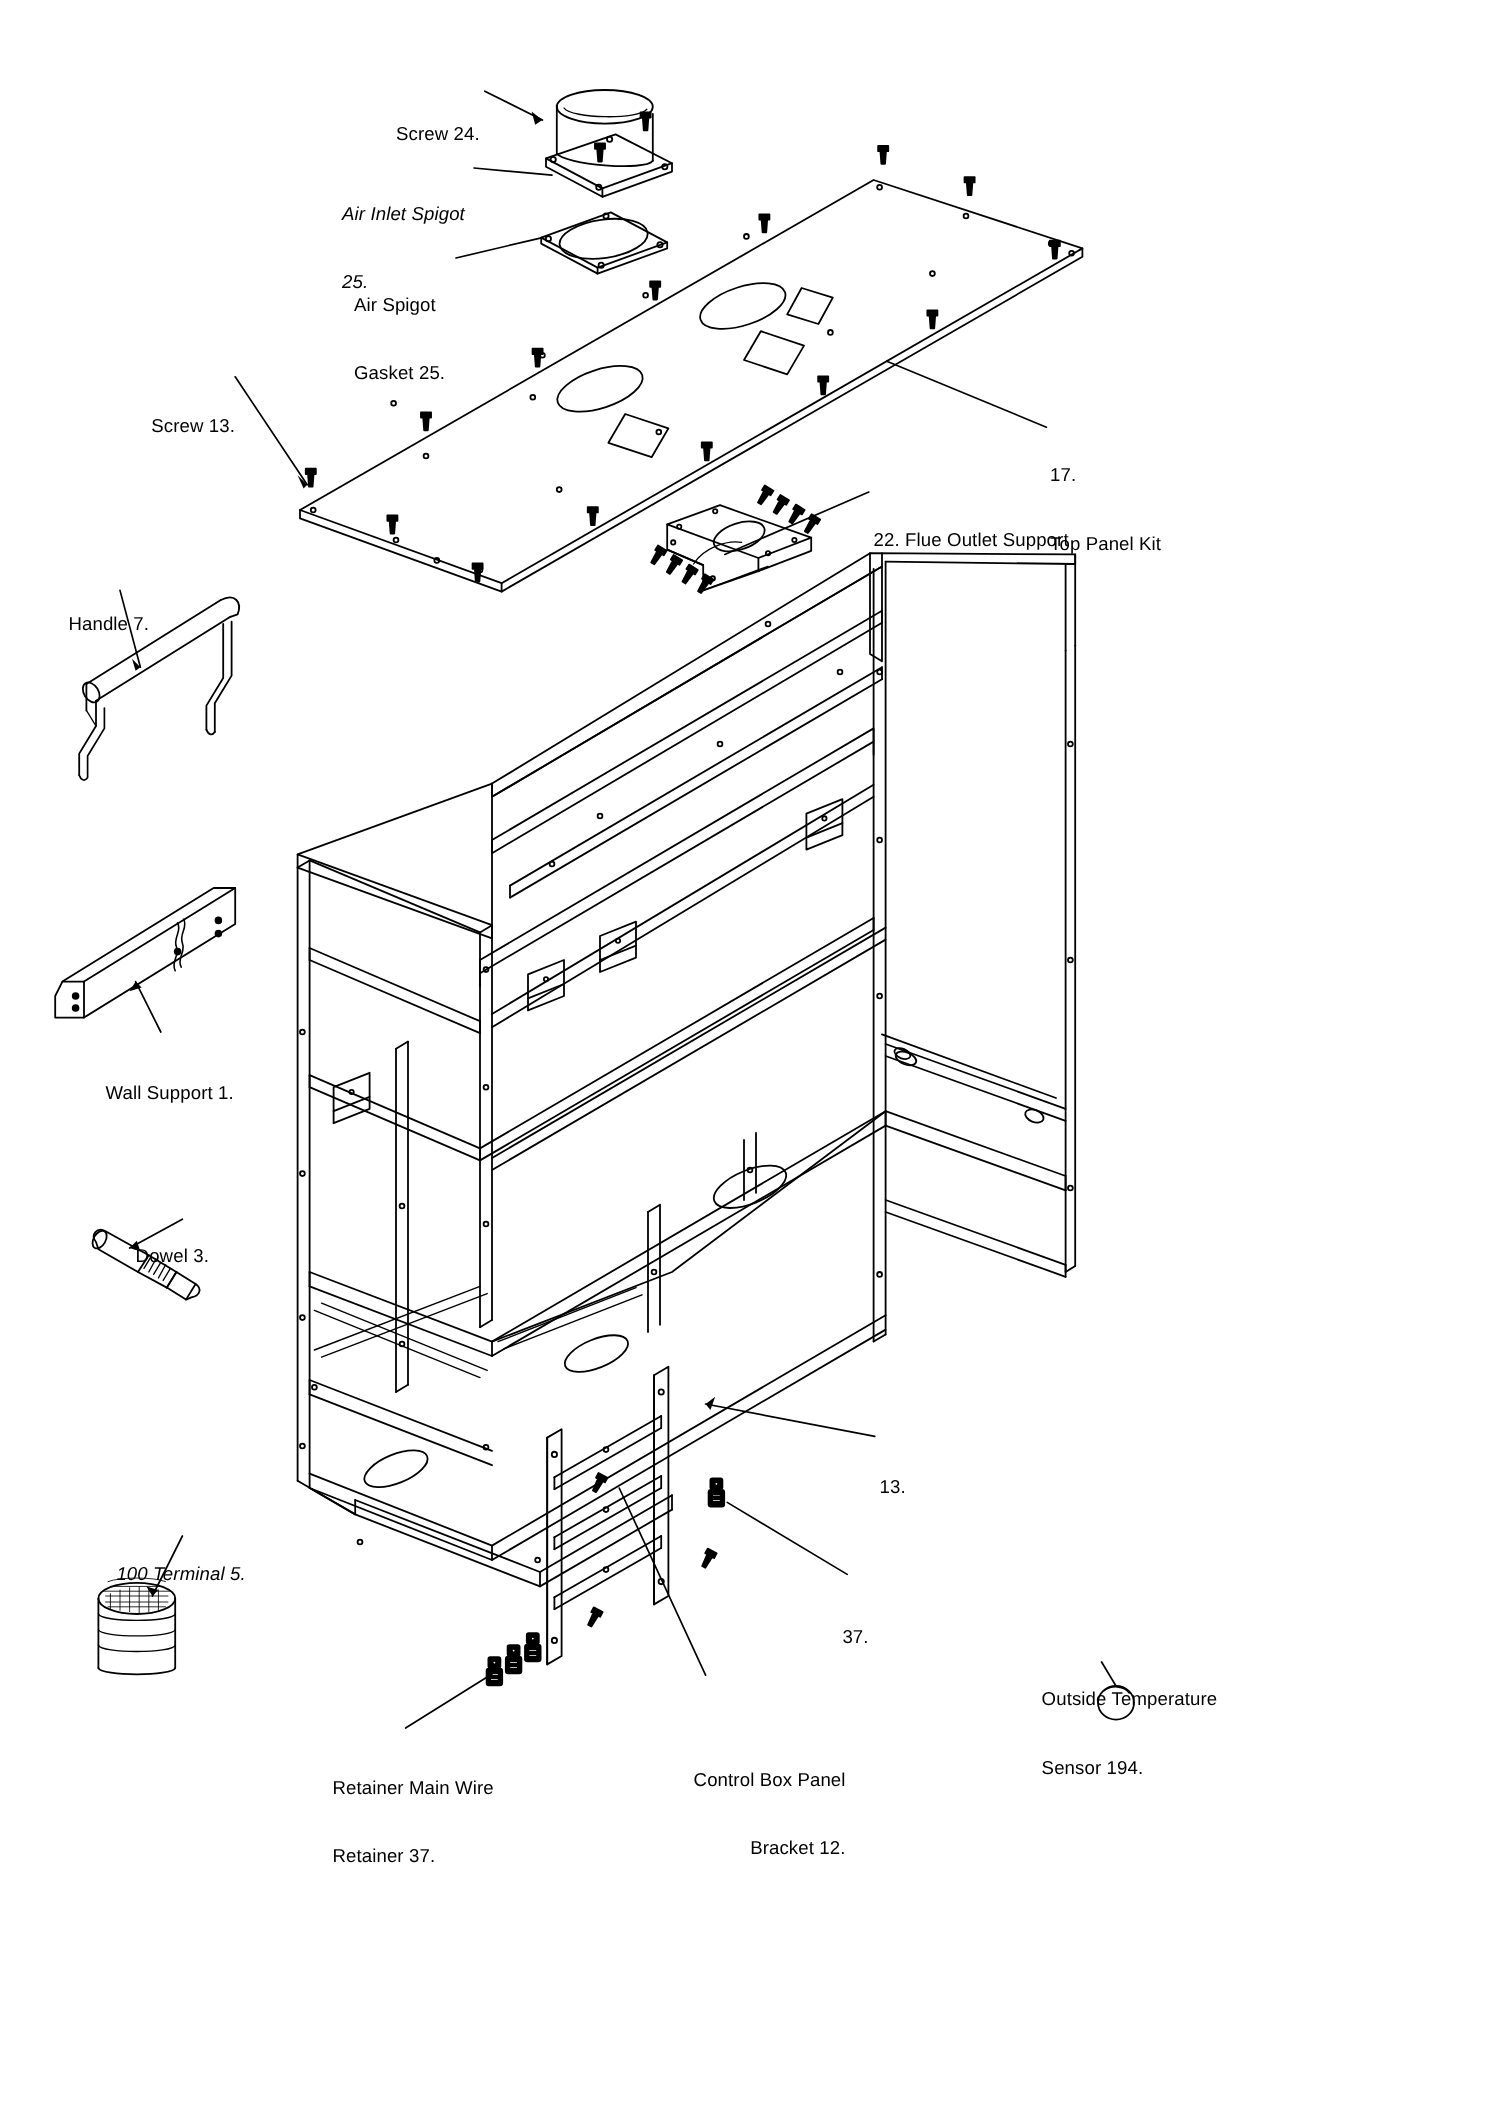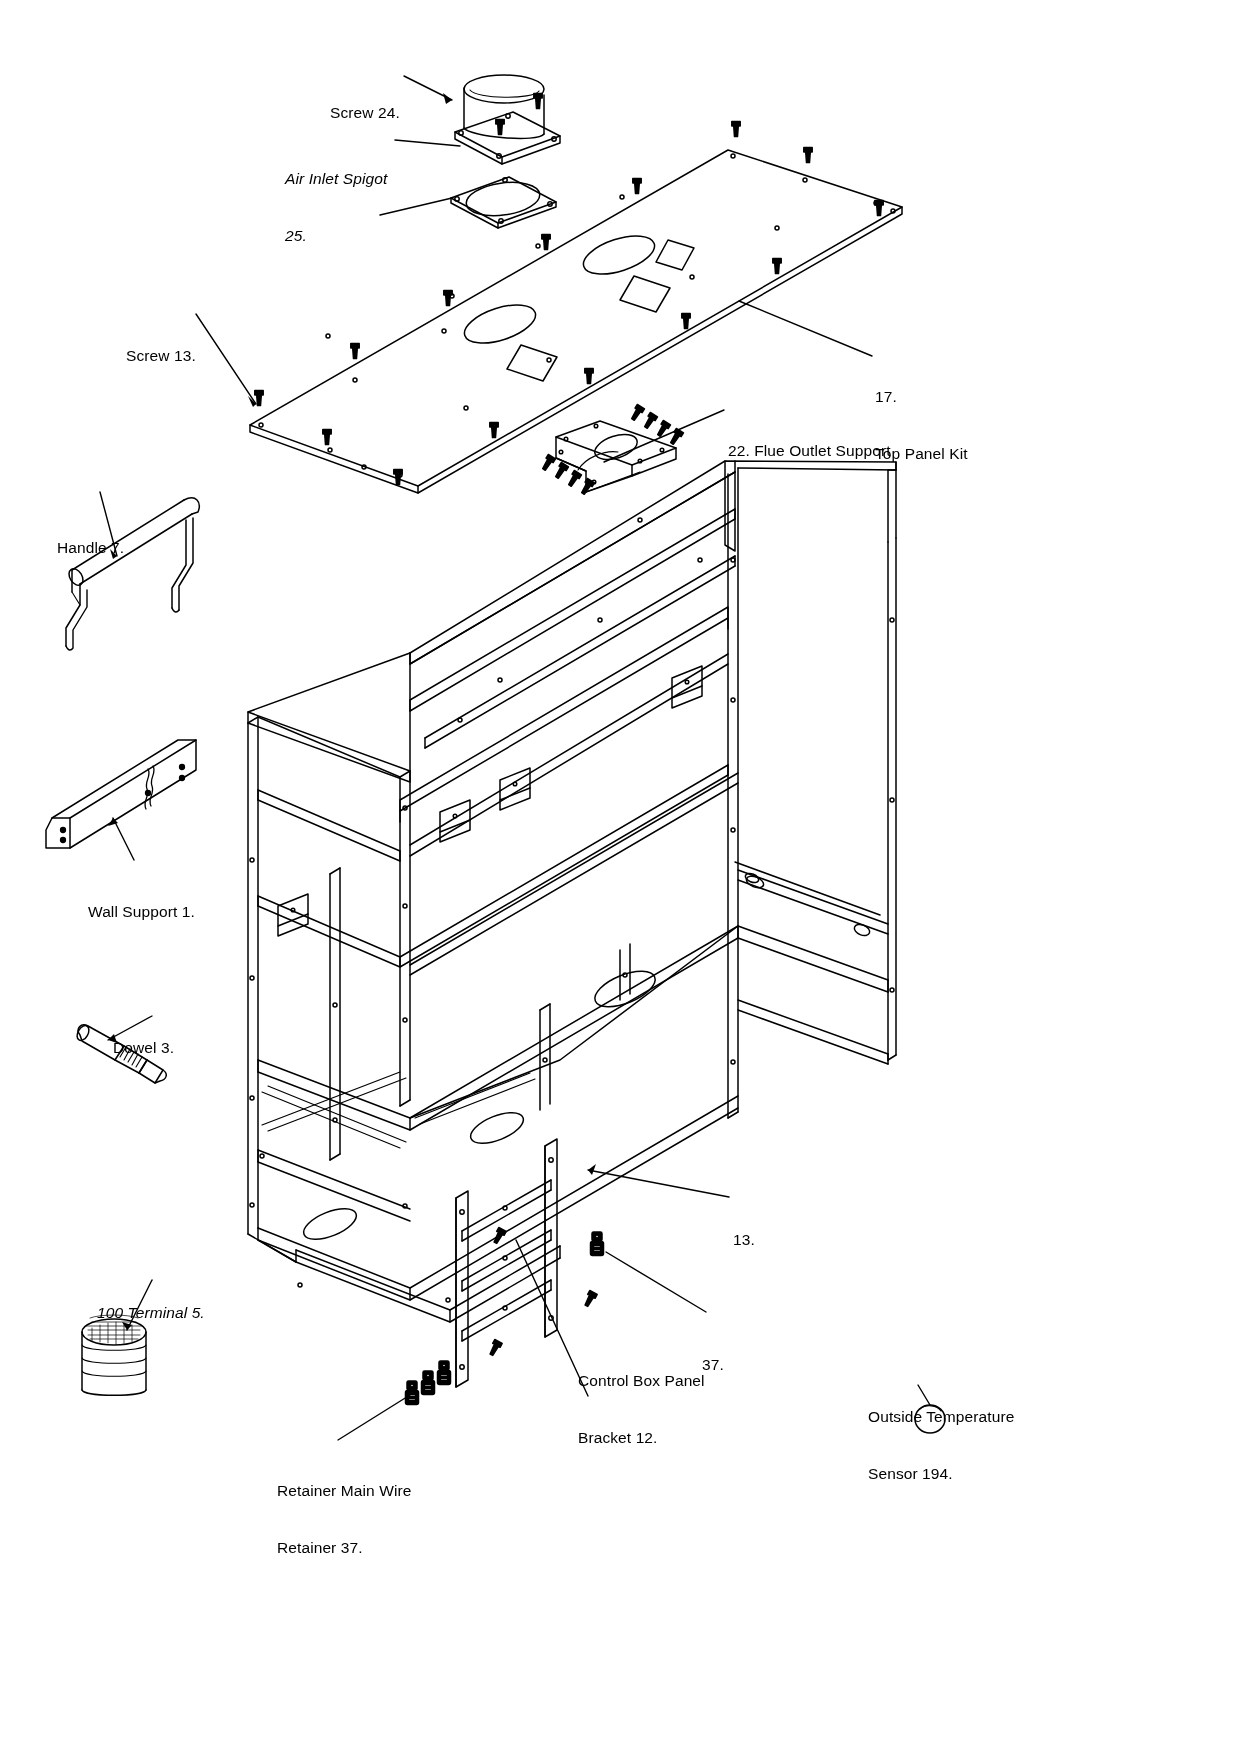--- a/index.html
+++ b/index.html
@@ -442,35 +442,39 @@
 
   <div class="lbl" style="left:330px; top:65px;">
     <div>Screw 24.</div>
   </div>
 
   <div class="lbl" style="left:285px; top:131px;font-style:italic;">
     <div>Air Inlet Spigot</div>
     <div>25.</div>
   </div>
 
+  <div class="lbl" style="left:295px; top:207px;">
+    <div>Air Spigot</div>
+    <div>Gasket 25.</div>
+  </div>
 
   <div class="lbl" style="left:126px; top:308px;">
     <div>Screw 13.</div>
   </div>
 
   <div class="lbl" style="left:875px; top:349px;">
     <div>17.</div>
     <div>Top Panel Kit</div>
   </div>
 
   <div class="lbl" style="left:728px; top:403px;">
     <div>22. Flue Outlet Support</div>
   </div>
 
-  <div class="lbl" style="left:57px; top:500px;">
+  <div class="lbl" style="left:57px; top:473px;">
     <div>Handle 7.</div>
   </div>
 
   <div class="lbl" style="left:88px; top:864px;">
     <div>Wall Support 1.</div>
   </div>
 
   <div class="lbl" style="left:113px; top:1000px;">
     <div>Dowel 3.</div>
   </div>
@@ -480,21 +484,21 @@
   </div>
 
   <div class="lbl" style="left:733px; top:1192px;">
     <div>13.</div>
   </div>
 
   <div class="lbl" style="left:686px; top:1317px;margin-left:16px;">
     <div>37.</div>
   </div>
 
-  <div class="lbl" style="left:578px; top:1333px;">
+  <div class="lbl" style="left:578px; top:1436px;text-align:right;">
     <div>Control Box Panel</div>
     <div>Bracket 12.</div>
   </div>
 
   <div class="lbl" style="left:277px; top:1443px;">
     <div>Retainer Main Wire</div>
     <div>Retainer 37.</div>
   </div>
 
   <div class="lbl" style="left:868px; top:1369px;">

